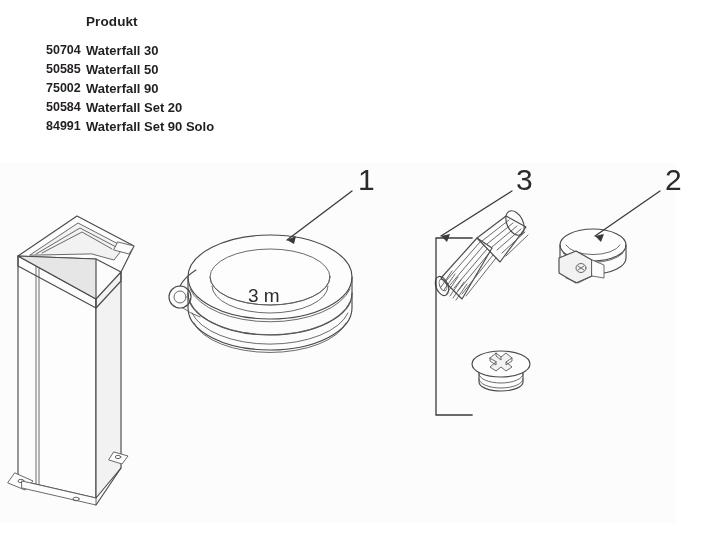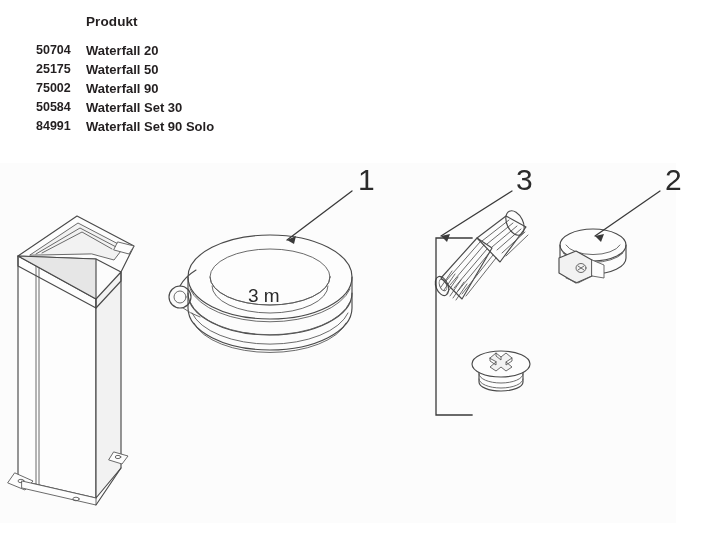--- a/index.html
+++ b/index.html
@@ -38,21 +38,21 @@
   .tbl-row {
     position: absolute;
     left: 0;
     height: 19px;
     line-height: 19px;
     font-size: 13px;
     white-space: nowrap;
   }
   .tbl-row .cell-code {
     position: absolute;
-    left: 36px;
+    left: 46px;
     top: 0;
     font-weight: bold;
     font-size: 12.5px;
   }
   .tbl-row .cell-name {
     position: absolute;
     left: 86px;
     top: 0;
     font-weight: bold;
     font-size: 13px;
@@ -121,36 +121,36 @@
 </style>
 </head>
 <body>
 
 <div id="product-table">
 
   <div class="tbl-header">Produkt</div>
 
   <div class="tbl-row" style="top:41px;">
     <span class="cell-code">50704</span>
-    <span class="cell-name">Waterfall 20</span>
+    <span class="cell-name">Waterfall 30</span>
   </div>
 
   <div class="tbl-row" style="top:60px;">
-    <span class="cell-code">25175</span>
+    <span class="cell-code">50585</span>
     <span class="cell-name">Waterfall 50</span>
   </div>
 
   <div class="tbl-row" style="top:79px;">
     <span class="cell-code">75002</span>
     <span class="cell-name">Waterfall 90</span>
   </div>
 
   <div class="tbl-row" style="top:98px;">
     <span class="cell-code">50584</span>
-    <span class="cell-name">Waterfall Set 30</span>
+    <span class="cell-name">Waterfall Set 20</span>
   </div>
 
   <div class="tbl-row" style="top:117px;">
     <span class="cell-code">84991</span>
     <span class="cell-name">Waterfall Set 90 Solo</span>
   </div>
 
 </div>
 
 <div id="diagram-panel"></div>

